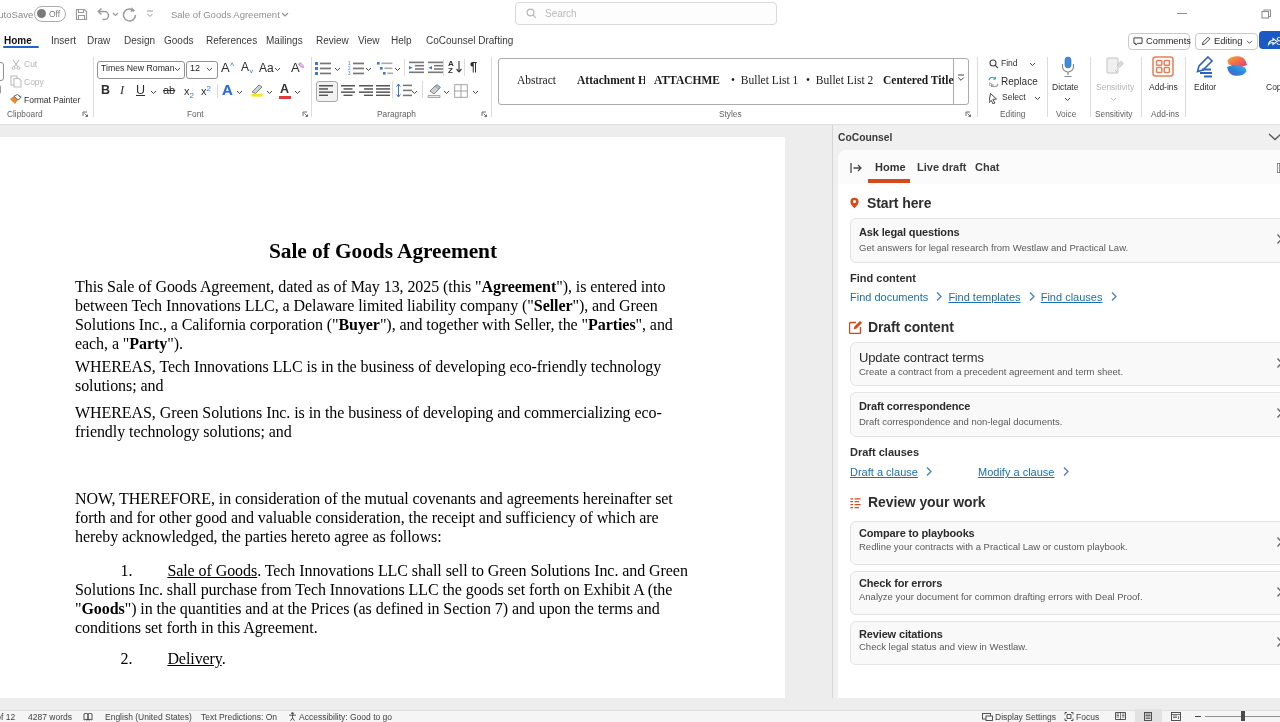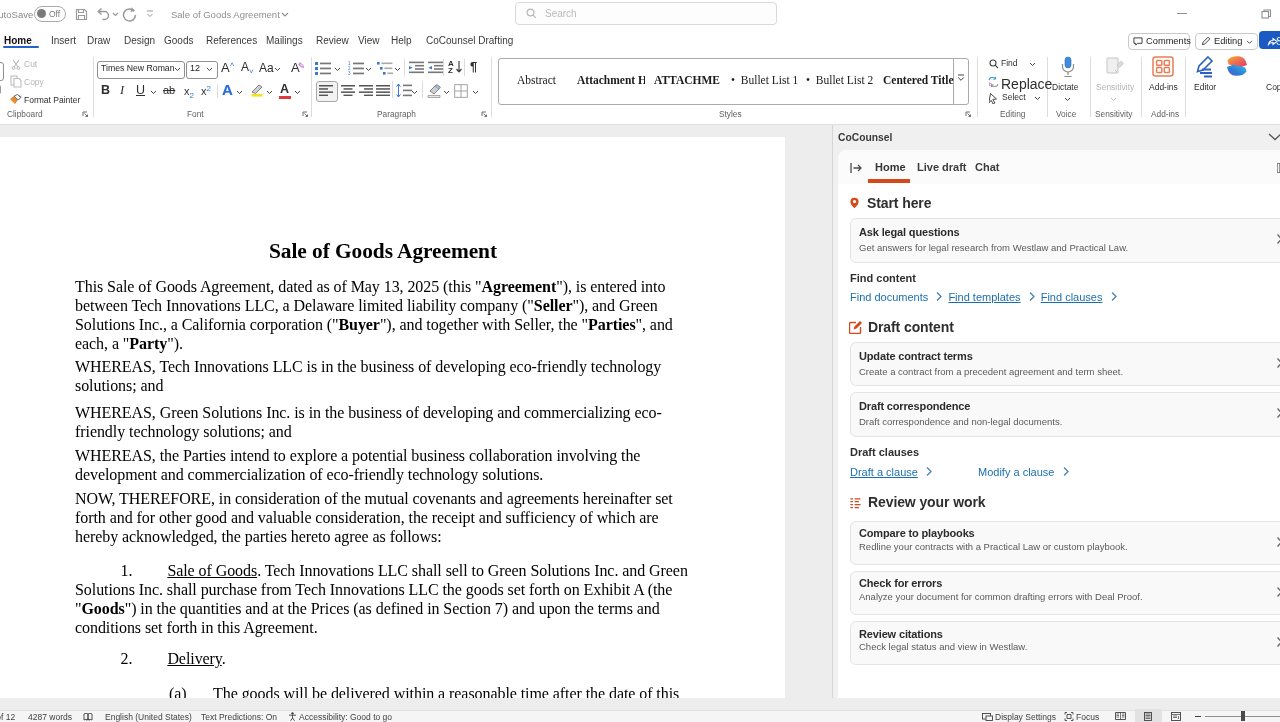--- a/index.html
+++ b/index.html
@@ -343,21 +343,21 @@
 <svg class="abs" style="left:1029px;top:62px;" width="7" height="5" viewBox="0 0 7 5">
     <path d="M1 1l2.5 2.5L6 1" fill="none" stroke="#444" stroke-width="1"></path>
   </svg>
 <svg class="abs" style="left:988px;top:77px;" width="11" height="10" viewBox="0 0 11 10">
     <path d="M1 3a3.5 3.5 0 0 1 6-1.5" fill="none" stroke="#38a3dd" stroke-width="1.2"></path>
     <path d="M7.5 0v2.2H5.3" fill="none" stroke="#38a3dd" stroke-width="1"></path>
     <path d="M10 7a3.5 3.5 0 0 1-6 1.5" fill="none" stroke="#9a9a9a" stroke-width="1.2"></path>
     <path d="M3.5 10V7.8h2.2" fill="none" stroke="#9a9a9a" stroke-width="1"></path>
     <text x="1" y="8.6" font-size="5.5" fill="#b14fc4" font-family="sans-serif">b</text>
   </svg>
-<div class="abs nw" style="left:1001px;top:76px;font-size:14px;color:#2e2e2e;">Replace</div>
+<div class="abs nw" style="left:1001px;top:76px;font-size:10px;color:#2e2e2e;">Replace</div>
 <svg class="abs" style="left:989px;top:93px;" width="9" height="11" viewBox="0 0 9 11">
     <path d="M1.5 0.5l6 5.5-3.6.4 2 3.6-1.8 1-1.9-3.7-2.4 2.6z" fill="none" stroke="#444" stroke-width="1"></path>
   </svg>
 <div class="abs nw" style="left:1002px;top:92px;font-size:8.5px;color:#2e2e2e;">Select</div>
 <svg class="abs" style="left:1034px;top:96px;" width="7" height="5" viewBox="0 0 7 5">
     <path d="M1 1l2.5 2.5L6 1" fill="none" stroke="#444" stroke-width="1"></path>
   </svg>
 <div class="abs nw" style="left:1000px;top:109px;font-size:8.3px;color:#5f5f5f;">Editing</div>
 
 <svg class="abs" style="left:1059px;top:56px;" width="18" height="22" viewBox="0 0 18 22">
@@ -419,25 +419,23 @@
 <div class="abs nw" style="left:1223px;top:82px;font-size:8.5px;color:#2e2e2e;margin-left:43px;">Copilot</div>
 
 <div class="abs" id="docarea" style="left:0;top:125px;width:832px;height:585px;background:#ededed;"></div>
 <div class="abs" id="bottomstrip" style="left:832px;top:698px;width:448px;height:12px;background:#ededed;"></div>
 <div class="abs" id="page" style="left:-20px;top:137px;width:805px;height:561px;background:#ffffff;"></div>
 <div class="abs" id="doc" style="left:75px;top:137px;width:616px;height:561px;overflow:hidden;font-family:'Liberation Serif',serif;font-size:16px;line-height:19.1px;color:#000;letter-spacing:-0.07px;">
  <div class="abs nw" id="doctitle" style="left:0;top:105px;width:616px;text-align:center;font-size:21.4px;font-weight:bold;">Sale of Goods Agreement</div>
  <div class="abs nw" id="p1" style="left:0;top:140px;">This Sale of Goods Agreement, dated as of May 13, 2025 (this "<b>Agreement</b>"), is entered into<br>between Tech Innovations LLC, a Delaware limited liability company ("<b>Seller</b>"), and Green<br>Solutions Inc., a California corporation ("<b>Buyer</b>"), and together with Seller, the "<b>Parties</b>", and<br>each, a "<b>Party</b>").</div>
  <div class="abs nw" id="p2" style="left:0;top:220px;">WHEREAS, Tech Innovations LLC is in the business of developing eco-friendly technology<br>solutions; and</div>
  <div class="abs nw" id="p3" style="left:0;top:266px;">WHEREAS, Green Solutions Inc. is in the business of developing and commercializing eco-<br>friendly technology solutions; and</div>
- <div class="abs nw" id="p4" style="left:0;top:309px;">WHEREAS, the Parties intend to explore a potential business collaboration involving the<br>development and commercialization of eco-friendly technology solutions.</div>
  <div class="abs nw" id="p5" style="left:0;top:352px;">NOW, THEREFORE, in consideration of the mutual covenants and agreements hereinafter set<br>forth and for other good and valuable consideration, the receipt and sufficiency of which are<br>hereby acknowledged, the parties hereto agree as follows:</div>
  <div class="abs nw" id="p6" style="left:0;top:424px;"><span style="display:inline-block;width:45.5px;"></span>1.<span style="display:inline-block;width:35px;"></span><u>Sale of Goods</u>. Tech Innovations LLC shall sell to Green Solutions Inc. and Green<br>Solutions Inc. shall purchase from Tech Innovations LLC the goods set forth on Exhibit A (the<br>"<b>Goods</b>") in the quantities and at the Prices (as defined in Section 7) and upon the terms and<br>conditions set forth in this Agreement.</div>
  <div class="abs nw" id="p7" style="left:0;top:512px;"><span style="display:inline-block;width:45.5px;"></span>2.<span style="display:inline-block;width:35px;"></span><u>Delivery</u>.</div>
- <div class="abs nw" id="p8" style="left:0;top:547px;"><span style="display:inline-block;width:94px;"></span>(a)<span style="display:inline-block;width:26.5px;"></span>The goods will be delivered within a reasonable time after the date of this</div>
 </div>
 
 <div class="abs" id="panel" style="left:832px;top:125px;width:448px;height:573px;background:#f0f0f0;border-left:1px solid #d5d5d5;"></div>
 <div class="abs" id="panelcard" style="left:838px;top:150px;width:442px;height:548px;background:#fbfbfb;border-radius:8px 0 0 0;"></div>
 <div class="abs" id="panelcontent" style="left:838px;top:184px;width:442px;height:514px;background:#ffffff;"></div>
 <div class="abs nw" style="left:838px;top:132px;font-size:10.3px;font-weight:bold;color:#3a3a3a;">CoCounsel</div>
 <svg class="abs" style="left:1268px;top:133px;" width="14" height="8" viewBox="0 0 14 8">
     <path d="M1 1l6 5.5L13 1" fill="none" stroke="#555" stroke-width="1.3"></path>
   </svg>
 
@@ -481,38 +479,38 @@
       <path d="M1 0.5l4 4-4 4" fill="none" stroke="#4a81ad" stroke-width="1.3"></path>
     </svg>
 </div>
 
 <svg class="abs" style="left:849px;top:321px;" width="13" height="13" viewBox="0 0 13 13">
     <path d="M11.5 6v5.5a1 1 0 0 1-1 1H1.5a1 1 0 0 1-1-1V2.5a1 1 0 0 1 1-1H7" fill="none" stroke="#d5491b" stroke-width="1.4"></path>
     <path d="M4.5 8.5l1-3L11 0l2 2-5.5 5.5z" fill="#d5491b"></path>
   </svg>
 <div class="abs nw" style="left:868px;top:319px;font-size:14px;font-weight:bold;color:#2e2e2e;letter-spacing:-0.1px;">Draft content</div>
 <div class="abs" style="left:850px;top:342px;width:436px;height:42px;background:#f9f9f9;border:1px solid #e4e4e4;border-radius:6px;"></div>
-<div class="abs nw" style="left:859px;top:350px;font-size:11px;font-weight:bold;color:#2b2b2b;letter-spacing:-0.15px;">Update contract terms</div>
+<div class="abs nw" style="left:859px;top:350px;font-size:13px;font-weight:normal;color:#2b2b2b;letter-spacing:-0.15px;">Update contract terms</div>
 <div class="abs nw" style="left:859px;top:366px;font-size:9.5px;color:#5a5a5a;">Create a contract from a precedent agreement and term sheet.</div>
 <svg class="abs" style="left:1277px;top:358px;" width="5" height="10" viewBox="0 0 5 10">
     <path d="M0.5 0.5l4 4.5-4 4.5" fill="none" stroke="#666" stroke-width="1.3"></path>
   </svg>
 <div class="abs" style="left:850px;top:392px;width:436px;height:43px;background:#f9f9f9;border:1px solid #e4e4e4;border-radius:6px;"></div>
 <div class="abs nw" style="left:859px;top:400px;font-size:11px;font-weight:bold;color:#2b2b2b;letter-spacing:-0.15px;">Draft correspondence</div>
 <div class="abs nw" style="left:859px;top:416px;font-size:9.5px;color:#5a5a5a;">Draft correspondence and non-legal documents.</div>
 <svg class="abs" style="left:1277px;top:408px;" width="5" height="10" viewBox="0 0 5 10">
     <path d="M0.5 0.5l4 4.5-4 4.5" fill="none" stroke="#666" stroke-width="1.3"></path>
   </svg>
 <div class="abs nw" style="left:850px;top:446px;font-size:11px;font-weight:bold;color:#2e2e2e;">Draft clauses</div>
 <div class="abs nw" style="left:850px;top:466px;font-size:11px;color:#1c6fad;">
   <span style="text-decoration:underline;">Draft a clause</span>
   <svg style="display:inline-block;margin:0 3px 0 5px;" width="6" height="9" viewBox="0 0 6 9">
       <path d="M1 0.5l4 4-4 4" fill="none" stroke="#4a81ad" stroke-width="1.3"></path>
     </svg>
-  <span style="padding-left:40px;">Modify a clause</span>
+  <span style="text-decoration:underline;padding-left:40px;">Modify a clause</span>
   <svg style="display:inline-block;margin:0 3px 0 5px;" width="6" height="9" viewBox="0 0 6 9">
       <path d="M1 0.5l4 4-4 4" fill="none" stroke="#4a81ad" stroke-width="1.3"></path>
     </svg>
 </div>
 
 <svg class="abs" style="left:850px;top:497px;" width="11" height="12" viewBox="0 0 13 13">
     <g stroke="#d5491b" stroke-width="1.5" fill="none">
       <path d="M0.5 1.5h3M0.5 5h3M0.5 8.5h3M0.5 12h3"></path>
       <path d="M5.5 1.5h7M5.5 5h5M5.5 8.5h7M5.5 12h5"></path>
     </g>

